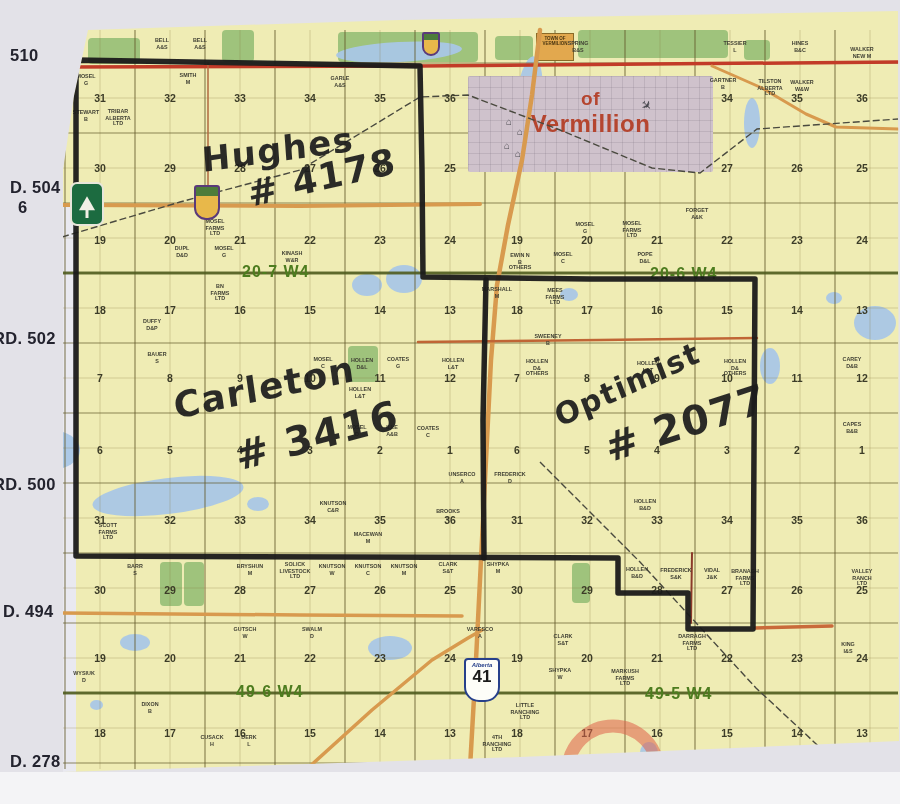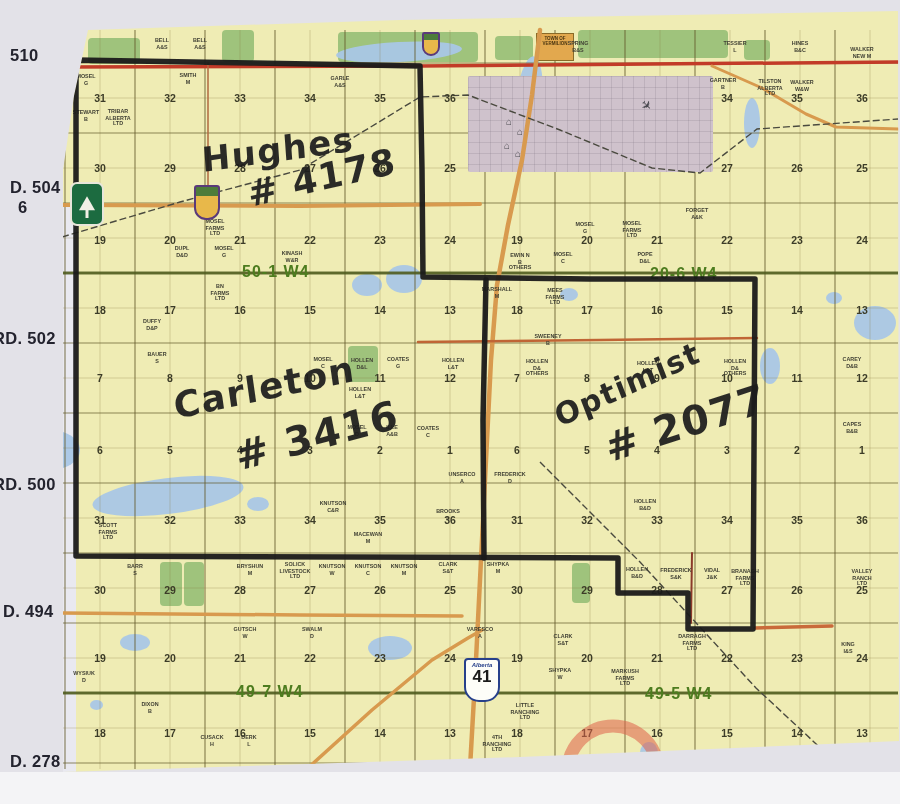--- a/index.html
+++ b/index.html
@@ -126,41 +126,43 @@
         <line x1="62" y1="623" x2="898" y2="623" stroke="rgba(100,92,45,0.72)" stroke-width="1.2"></line>
         <line x1="62" y1="658" x2="898" y2="658" stroke="rgba(130,118,60,0.40)" stroke-width="0.7"></line>
         <line x1="62" y1="693" x2="898" y2="693" stroke="rgba(100,92,45,0.72)" stroke-width="1.2"></line>
         <line x1="62" y1="728" x2="898" y2="728" stroke="rgba(130,118,60,0.40)" stroke-width="0.7"></line>
         <line x1="62" y1="763" x2="898" y2="763" stroke="rgba(100,92,45,0.72)" stroke-width="1.2"></line>
         <line x1="62" y1="273" x2="898" y2="273" stroke="#4e5c1e" stroke-width="3" opacity="0.85"></line>
         <line x1="62" y1="693" x2="898" y2="693" stroke="#4e5c1e" stroke-width="3" opacity="0.85"></line>
       </svg>
     <div id="town" class="town abs" style="left: 468px; top: 76px; width: 245px; height: 96px;">
       <div class="town-label">
+        <div class="l2">of</div>
+        <div>Vermillion</div>
       </div>
     </div>
     <div id="town-of-box" class="town-of-box abs" style="left: 536px; top: 33px; width: 38px; height: 28px;">TOWN OF VERMILION</div>
     <svg id="svg-roads" class="layer abs">
         <polyline points="62,67 420,66 898,62" fill="none" stroke="#c23b28" stroke-width="3.5" stroke-linecap="round" stroke-linejoin="round"></polyline>
         <polyline points="62,205 300,206 480,204" fill="none" stroke="#d89a4e" stroke-width="4" stroke-linecap="round" stroke-linejoin="round"></polyline>
         <polyline points="540,30 532,95 522,160 508,225 497,285 491,360 487,440 483,520 479,600 475,680 470,768" fill="none" stroke="#d89a4e" stroke-width="4.5" stroke-linecap="round" stroke-linejoin="round"></polyline>
         <polyline points="62,613 300,615 462,616" fill="none" stroke="#d89a4e" stroke-width="3.5" stroke-linecap="round" stroke-linejoin="round"></polyline>
         <polyline points="755,628 832,626" fill="none" stroke="#c96a3a" stroke-width="3.5" stroke-linecap="round" stroke-linejoin="round"></polyline>
         <polyline points="712,66 762,88 806,114 836,127 898,129" fill="none" stroke="#d89a4e" stroke-width="3" stroke-linecap="round" stroke-linejoin="round"></polyline>
         <polyline points="308,768 372,710 432,660 468,638 482,630" fill="none" stroke="#d89a4e" stroke-width="3.5" stroke-linecap="round" stroke-linejoin="round"></polyline>
         <polyline points="418,342 600,340 757,338" fill="none" stroke="#c06535" stroke-width="2.5" stroke-linecap="round" stroke-linejoin="round"></polyline>
         <polyline points="208,63 208,203" fill="none" stroke="#b06a40" stroke-width="1.5" stroke-linecap="round" stroke-linejoin="round"></polyline>
         <polyline points="692,553 691,623" fill="none" stroke="#8b3a2a" stroke-width="2" stroke-linecap="round" stroke-linejoin="round"></polyline>
         <polyline points="62,237 180,202 300,170 420,97 468,95 560,130 652,168 700,173 757,129 898,119" fill="none" stroke="#4a4a3f" stroke-width="1.4" stroke-dasharray="7 3"></polyline>
         <polyline points="540,462 640,562 756,688 842,768" fill="none" stroke="#4a4a3f" stroke-width="1.4" stroke-dasharray="7 3"></polyline>
       </svg>
     <div id="map-text" class="abs" style="left:0;top:0;width:900px;height:804px;">
-        <div class="twp-label" style="left: 242px; top: 263px;">50-1 W4</div>
+        <div class="twp-label" style="left: 242px; top: 263px;">20-7 W4</div>
         <div class="twp-label" style="left: 650px; top: 265px;">20-6 W4</div>
-        <div class="twp-label" style="left: 236px; top: 683px;">49-7 W4</div>
+        <div class="twp-label" style="left: 236px; top: 683px;">49-6 W4</div>
         <div class="twp-label" style="left: 645px; top: 685px;">49-5 W4</div>
         <div class="secnum" style="left: 100px; top: 98px;">31</div>
         <div class="secnum" style="left: 170px; top: 98px;">32</div>
         <div class="secnum" style="left: 240px; top: 98px;">33</div>
         <div class="secnum" style="left: 310px; top: 98px;">34</div>
         <div class="secnum" style="left: 380px; top: 98px;">35</div>
         <div class="secnum" style="left: 450px; top: 98px;">36</div>
         <div class="secnum" style="left: 727px; top: 98px;">34</div>
         <div class="secnum" style="left: 797px; top: 98px;">35</div>
         <div class="secnum" style="left: 862px; top: 98px;">36</div>

